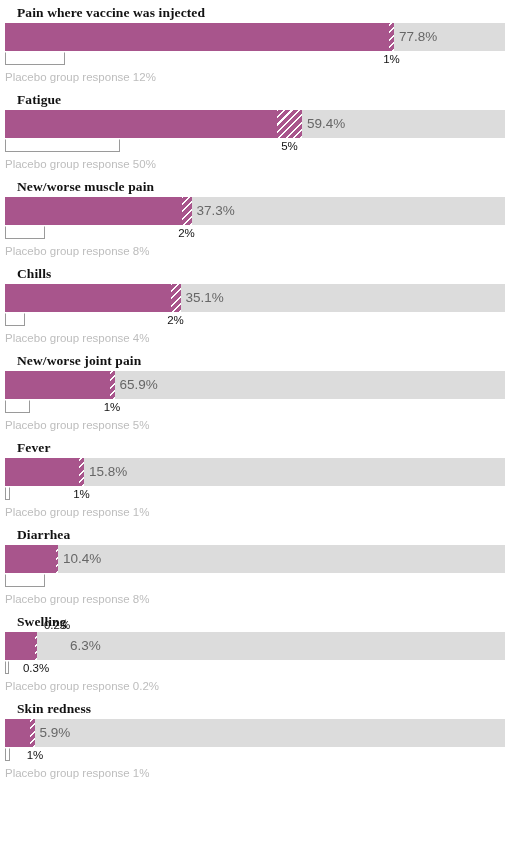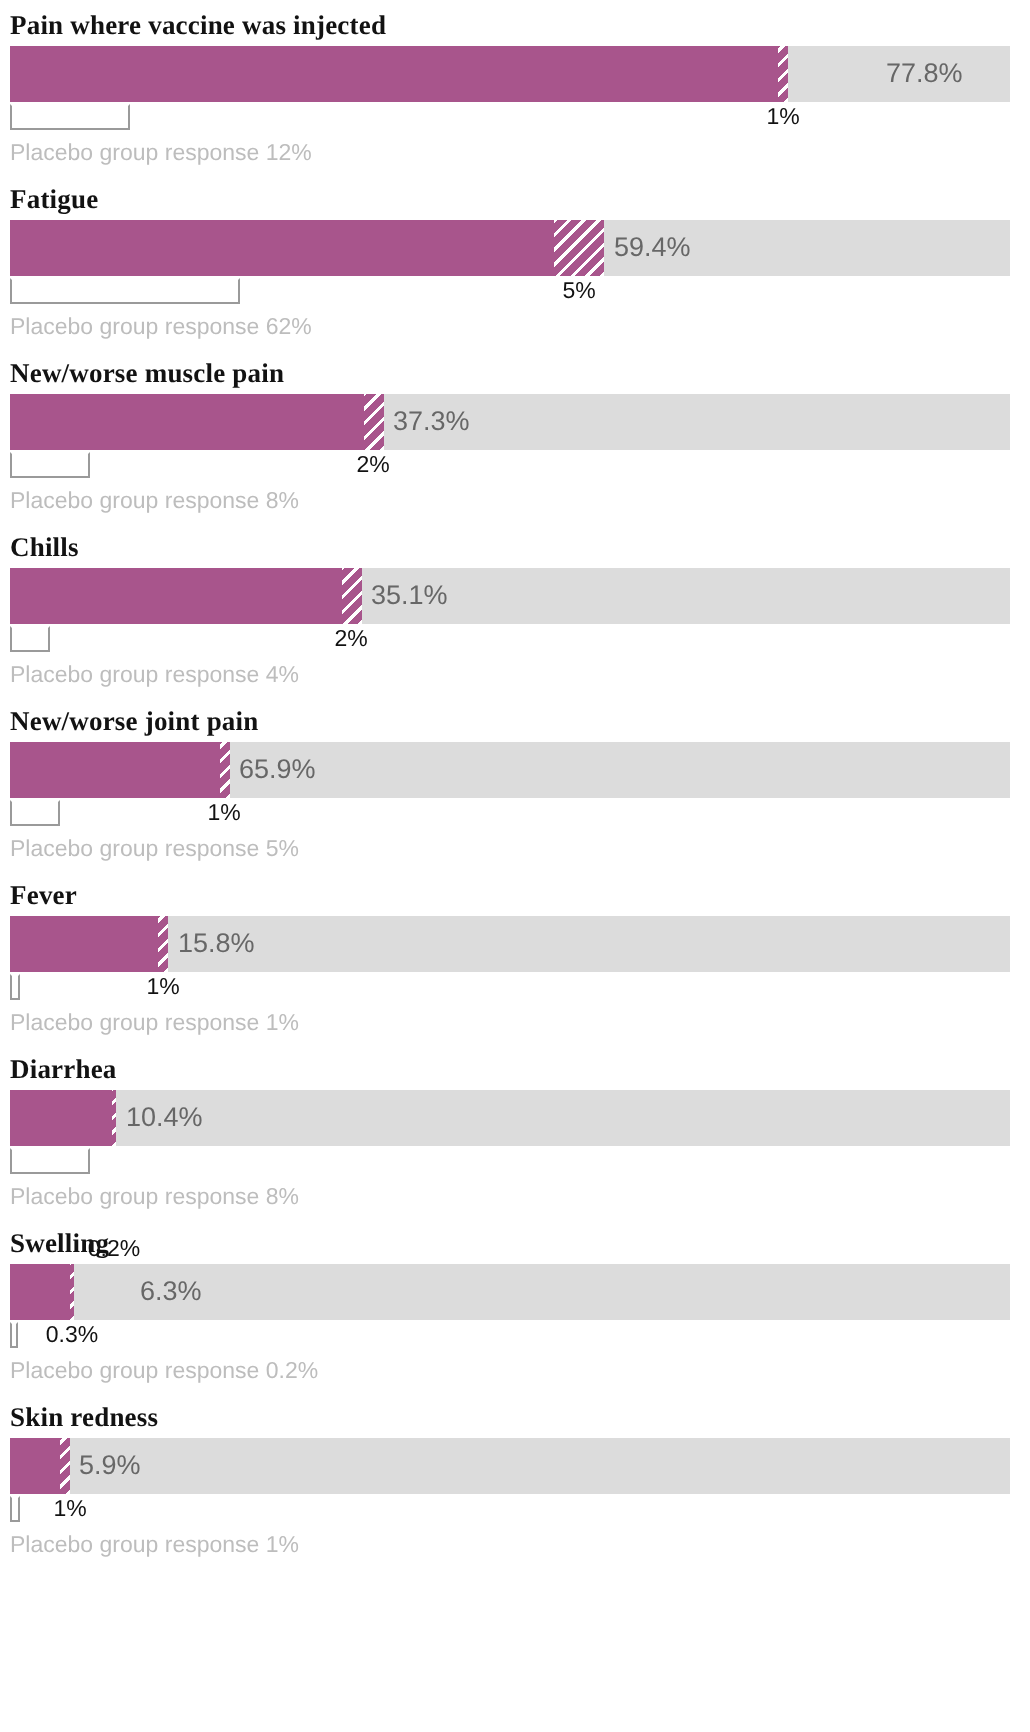--- a/index.html
+++ b/index.html
@@ -32,20 +32,21 @@
 
   .row-title {
     font-family: "Liberation Serif", serif;
     font-weight: bold;
     font-size: 13.5px;
     line-height: 15px;
     color: #121212;
     padding-top: 5px;
     padding-bottom: 3px;
     letter-spacing: 0.1px;
+    margin-left: 12px;
   }
 
   
   .bar-track {
     position: relative;
     width: 500px;
     height: 28px;
     background: #dcdcdc;
   }
 
@@ -122,40 +123,40 @@
 </style>
 </head>
 <body>
 
 <div id="chart">
     <div class="row">
       <div class="row-title">Pain where vaccine was injected</div>
       <div class="bar-track">
         <div class="bar-fill" style="width: 384px;"></div>
         <div class="bar-hatch" style="left: 384px; width: 5px;"></div>
-        <div class="bar-value" style="left: 389px; margin-left: 44px;">77.8%</div>
+        <div class="bar-value" style="left: 389px;">77.8%</div>
       </div>
       <div class="placebo-row">
         <div class="placebo-bar" style="width: 60px;"></div>
         <div class="hatch-label" style="left: 356.5px; width: 60px;">1%</div>
       </div>
       <div class="placebo-caption">Placebo group response 12%</div>
     </div>
     <div class="row">
       <div class="row-title">Fatigue</div>
       <div class="bar-track">
         <div class="bar-fill" style="width: 272px;"></div>
         <div class="bar-hatch" style="left: 272px; width: 25px;"></div>
         <div class="bar-value" style="left: 297px;">59.4%</div>
       </div>
       <div class="placebo-row">
         <div class="placebo-bar" style="width: 115px;"></div>
         <div class="hatch-label" style="left: 254.5px; width: 60px;">5%</div>
       </div>
-      <div class="placebo-caption">Placebo group response 62%</div>
+      <div class="placebo-caption">Placebo group response 50%</div>
     </div>
     <div class="row">
       <div class="row-title">New/worse muscle pain</div>
       <div class="bar-track">
         <div class="bar-fill" style="width: 176.5px;"></div>
         <div class="bar-hatch" style="left: 176.5px; width: 10px;"></div>
         <div class="bar-value" style="left: 186.5px;">37.3%</div>
       </div>
       <div class="placebo-row">
         <div class="placebo-bar" style="width: 40px;"></div>

